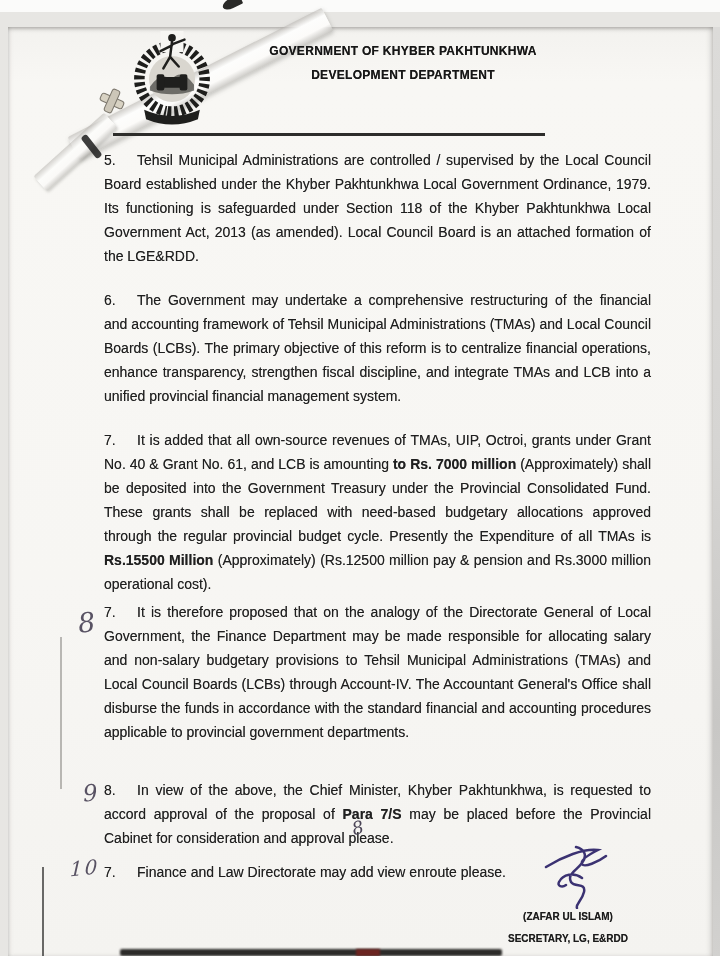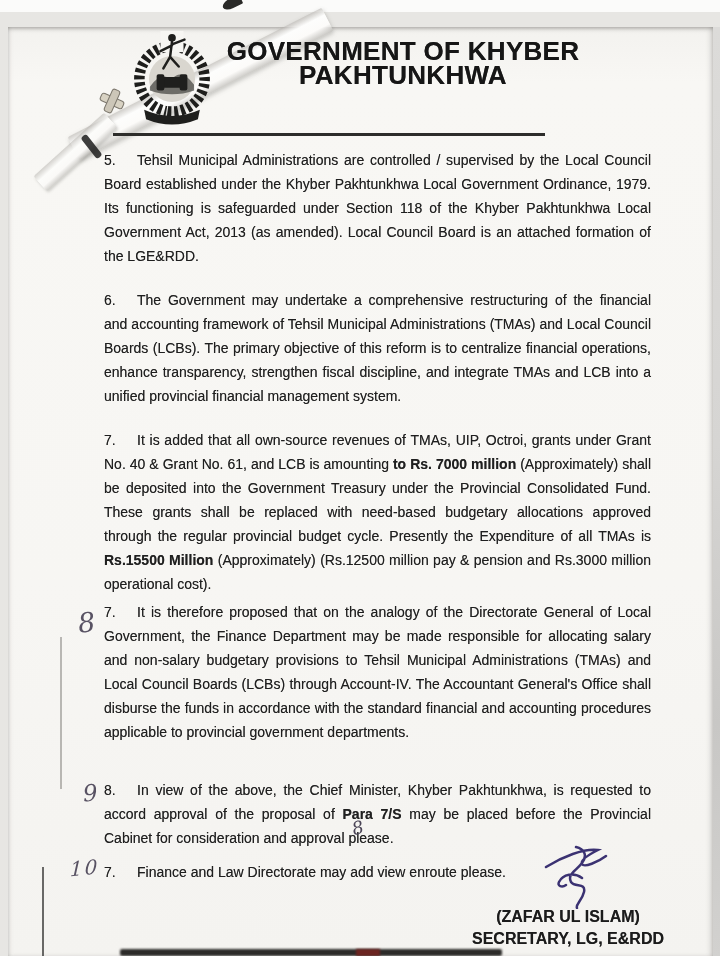--- a/index.html
+++ b/index.html
@@ -25,41 +25,41 @@
     background:linear-gradient(180deg,rgba(175,172,167,.55) 0%,#fdfdfc 30%,#fcfbf9 68%,rgba(160,158,153,.5) 100%);
     box-shadow:0 2px 4px rgba(110,108,104,.35);border-radius:2px;}
   .ribbon-tail{position:absolute;left:20px;top:115px;width:95px;height:20px;transform:rotate(-42deg);
     background:linear-gradient(180deg,rgba(175,172,167,.5) 0%,#fcfcfa 35%,#faf9f7 70%,rgba(160,158,153,.45) 100%);
     box-shadow:0 2px 3px rgba(110,108,104,.3);border-radius:2px;}
   .pin{position:absolute;left:90px;top:60px;width:28px;height:28px;}
   .wedge{position:absolute;left:70px;top:116px;width:27px;height:7px;background:#1c1c1c;
     border-radius:3px;transform:rotate(52deg);opacity:.85;}
   .emblem{position:absolute;left:116px;top:2px;width:96px;height:100px;}
   .hdr{position:absolute;left:165px;top:13px;width:460px;text-align:center;
-    font-weight:bold;font-size:26px;line-height:23.5px;color:#161616;letter-spacing:.3px;
+    font-weight:bold;font-size:12px;line-height:23.5px;color:#161616;letter-spacing:.3px;
     text-shadow:0 0 .6px rgba(10,10,10,.7);}
   .hdr-rule{position:absolute;left:105px;top:106px;width:432px;height:2.5px;background:#2d2d2b;}
   
   .para{position:absolute;left:96px;width:547px;text-align:justify;
     font-size:14px;line-height:24px;color:#1f1f1f;
     text-shadow:0 0 .5px rgba(15,15,15,.55);}
   .para .pnum{display:inline-block;width:33px;}
   .para .b{font-weight:bold;}
   .p5{top:121px;} .p6{top:261px;} .p7{top:401px;} .p7b{top:573px;} .p8{top:751px;}
   .p10{top:833px;text-align:left;}
   
   .hand{position:absolute;font-family:"DejaVu Serif",serif;font-style:italic;color:#585263;}
   .m8{left:70px;top:580px;font-size:27px;transform:rotate(-6deg);}
   .m9{left:75px;top:753px;font-size:23px;transform:rotate(-4deg);}
   .m10{left:62px;top:829px;font-size:20px;letter-spacing:2px;transform:rotate(-6deg) skewX(-8deg);}
   .inline8{left:344px;top:790px;font-size:18px;color:#4a4456;transform:rotate(-14deg);}
   
   .sig{position:absolute;left:528px;top:816px;width:90px;height:66px;}
   .sig-name{position:absolute;left:435px;top:879px;width:250px;text-align:center;
-    font-weight:bold;font-size:16px;line-height:22px;color:#1b1b1b;
+    font-weight:bold;font-size:10px;line-height:22px;color:#1b1b1b;
     text-shadow:0 0 .5px rgba(10,10,10,.6);}
   
   .fold1{position:absolute;left:52px;top:610px;width:2px;height:152px;background:#5c5a56;opacity:.4;}
   .fold2{position:absolute;left:34px;top:840px;width:2px;height:89px;background:#3a3a38;opacity:.75;}
   .bottom-bar{position:absolute;left:112px;top:922px;width:382px;height:7px;background:#2c2b29;
     filter:blur(1.1px);border-radius:2px;}
   .bottom-red{position:absolute;left:348px;top:922px;width:24px;height:7px;background:#6b2421;
     filter:blur(1.2px);}
 </style>
 </head>
@@ -94,20 +94,21 @@
       <rect x="34" y="47" width="8" height="17" rx="2" fill="#1f1f1d"></rect>
       <rect x="58" y="47" width="8" height="17" rx="2" fill="#1f1f1d"></rect>
       <circle cx="50" cy="9" r="4" fill="#1f1f1d"></circle>
       <path d="M50 13 L48 29 M50 17 L38 23 M50 16 L63 11 M48 29 L41 41 M48 29 L57 39" stroke="#1f1f1d" stroke-width="2.6" fill="none" stroke-linecap="round"></path>
       <path d="M21 84 Q50 97 79 84 L77 94 Q50 105 23 94 Z" fill="#1f1f1d"></path>
     </svg>
   </div>
 
   <div class="hdr">
     <div>GOVERNMENT OF KHYBER PAKHTUNKHWA</div>
+    <div>DEVELOPMENT DEPARTMENT</div>
   </div>
   <div class="hdr-rule"></div>
 
   <div class="para p5"><span class="pnum">5.</span><span>Tehsil Municipal Administrations are controlled / supervised by the Local Council Board established under the Khyber Pakhtunkhwa Local Government Ordinance, 1979. Its functioning is safeguarded under Section 118 of the Khyber Pakhtunkhwa Local Government Act, 2013 (as amended). Local Council Board is an attached formation of the LGE&amp;RDD.</span></div>
   <div class="para p6"><span class="pnum">6.</span><span>The Government may undertake a comprehensive restructuring of the financial and accounting framework of Tehsil Municipal Administrations (TMAs) and Local Council Boards (LCBs). The primary objective of this reform is to centralize financial operations, enhance transparency, strengthen fiscal discipline, and integrate TMAs and LCB into a unified provincial financial management system.</span></div>
   <div class="para p7"><span class="pnum">7.</span><span>It is added that all own-source revenues of TMAs, UIP, Octroi, grants under Grant No. 40 &amp; Grant No. 61,  and LCB is amounting </span><span class="b">to Rs. 7000 million</span><span> (Approximately) shall be deposited into the Government Treasury under the Provincial Consolidated Fund. These grants shall be replaced with need-based budgetary allocations approved through the regular provincial budget cycle. Presently the Expenditure of all TMAs is </span><span class="b">Rs.15500 Million</span><span> (Approximately) (Rs.12500 million pay &amp; pension and Rs.3000 million operational cost).</span></div>
   <div class="para p7b"><span class="pnum">7.</span><span>It is therefore proposed that on the analogy of the Directorate General of Local Government, the Finance Department may be made responsible for allocating salary and non-salary budgetary provisions to Tehsil Municipal Administrations (TMAs) and Local Council Boards (LCBs) through Account-IV. The Accountant General's Office shall disburse the funds in accordance with the standard financial and accounting procedures applicable to provincial government departments.</span></div>
   <div class="para p8"><span class="pnum">8.</span><span>In view of the above, the Chief Minister, Khyber Pakhtunkhwa, is requested to accord approval of the proposal of </span><span class="b">Para 7/S</span><span> may be placed before the Provincial Cabinet for consideration and approval please.</span></div>
   <div class="para p10"><span class="pnum">7.</span><span>Finance and Law Directorate may add view enroute please.</span></div>
 

